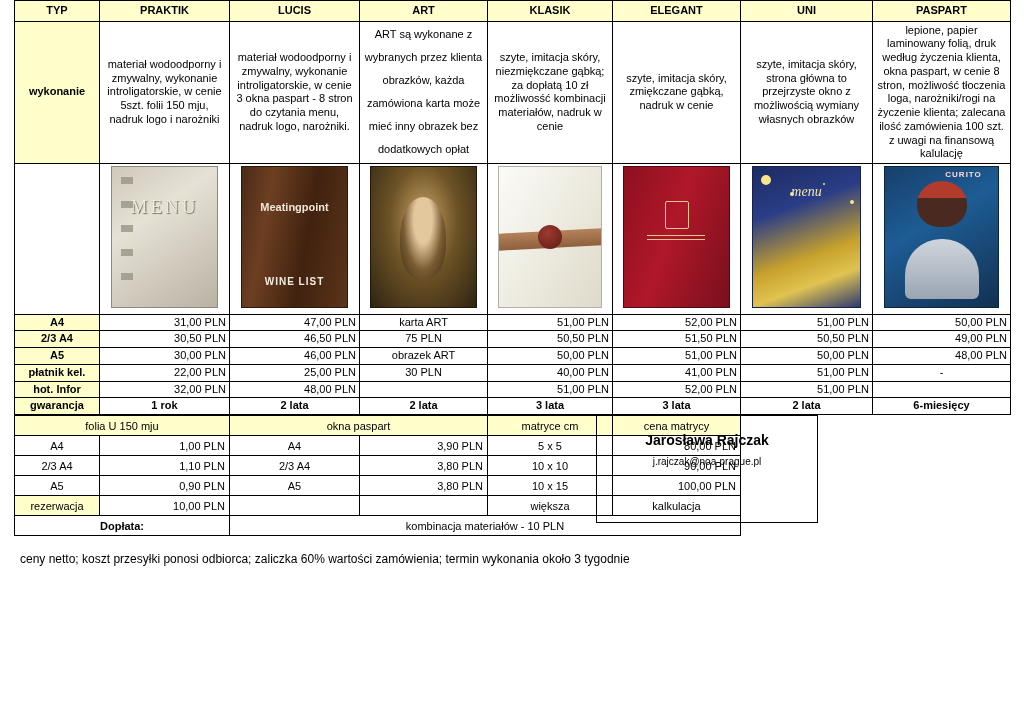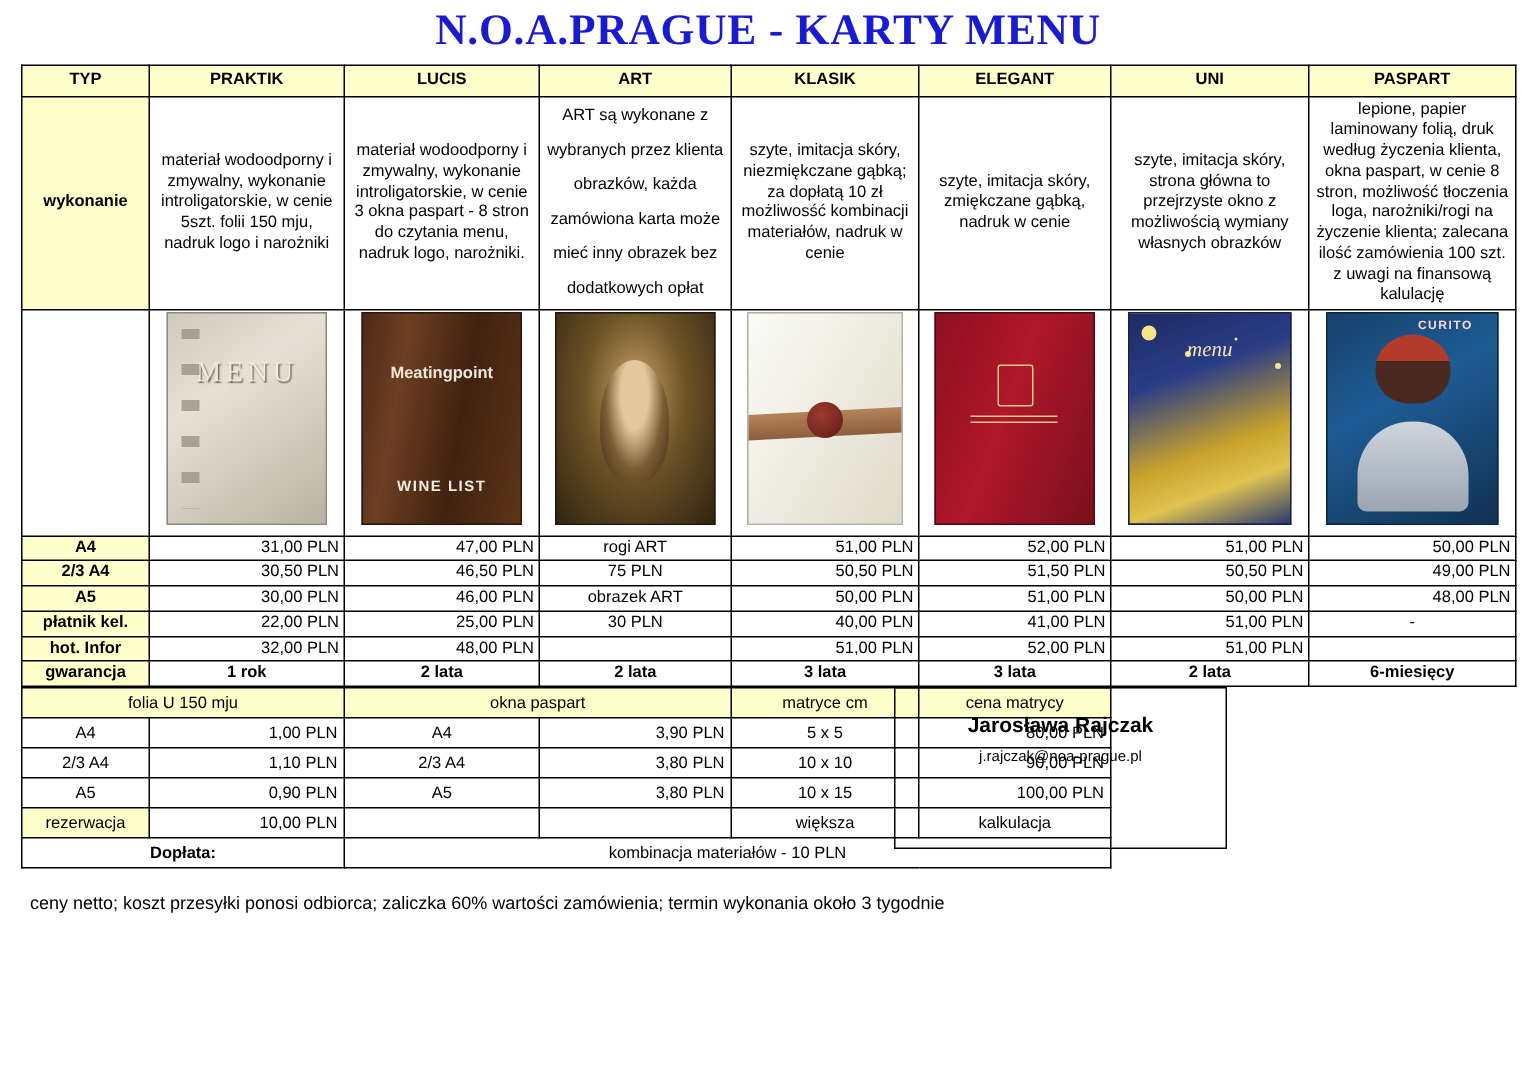--- a/index.html
+++ b/index.html
@@ -290,21 +290,20 @@
   }
   .dopl-row td {
     height: 19px;
   }
 </style>
 </head>
 <body>
 
 <div class="page">
 
-  <div class="title">N.O.A.PRAGUE - KARTY MENU</div>
 
   <table class="main">
     <colgroup>
       <col style="width:85px">
       <col style="width:130px">
       <col style="width:130px">
       <col style="width:128px">
       <col style="width:125px">
       <col style="width:128px">
       <col style="width:132px">
@@ -359,21 +358,21 @@
       <td class="imgcell">
         <span class="ph img-person">
           <span class="lbl">CURITO</span>
         </span>
       </td>
     </tr>
     <tr>
       <td class="rowlabel">A4</td>
       <td class="cellr">31,00 PLN</td>
       <td class="cellr">47,00 PLN</td>
-      <td class="cellc">rogi ART</td>
+      <td class="cellc">karta ART</td>
       <td class="cellr">51,00 PLN</td>
       <td class="cellr">52,00 PLN</td>
       <td class="cellr">51,00 PLN</td>
       <td class="cellr">50,00 PLN</td>
     </tr>
     <tr>
       <td class="rowlabel">2/3 A4</td>
       <td class="cellr">30,50 PLN</td>
       <td class="cellr">46,50 PLN</td>
       <td class="cellc">75 PLN</td>

